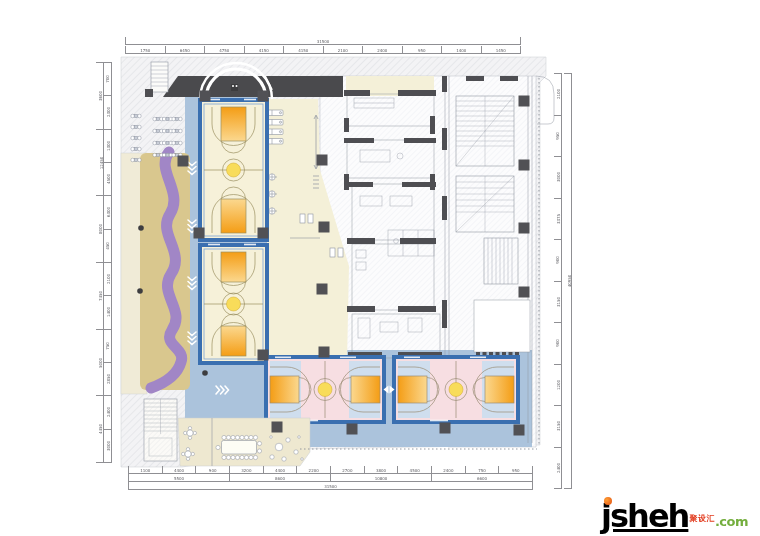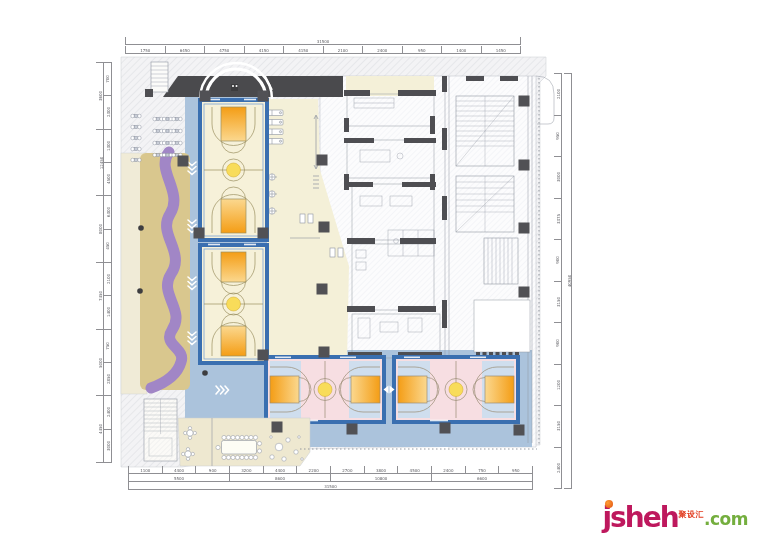--- a/index.html
+++ b/index.html
@@ -13,27 +13,27 @@
   .dim.h{border-right:0.6px solid #8f8f93;}
   .dim.h .seg span{position:absolute;bottom:0.5px;left:50%;transform:translateX(-50%);
      font-size:4px;line-height:4px;color:#5d5d62;white-space:nowrap;}
   .dim.v{flex-direction:column;width:7px;border-right:0.6px solid #8f8f93;}
   .dim.v .seg{flex:1;position:relative;border-top:0.6px solid #8f8f93;}
   .dim.v{border-bottom:0.6px solid #8f8f93;}
   .dim.v .seg span{position:absolute;top:50%;left:-0.5px;transform:translateY(-50%) rotate(-90deg);
      font-size:4px;line-height:4px;color:#5d5d62;white-space:nowrap;}
   
   .logo{position:absolute;right:12px;bottom:7px;display:flex;align-items:flex-end;}
-  .logo-brand{color:#be185d;font-weight:bold;font-size:28px;line-height:0.78;letter-spacing:-2px;
-     font-family:"DejaVu Sans","Liberation Sans",sans-serif;position:relative;}
+  .logo-brand{color:#000000;font-weight:bold;font-size:32px;line-height:0.78;letter-spacing:-2px;
+     font-family:"DejaVu Sans","Liberation Sans",sans-serif;position:relative;text-decoration:underline;}
   .logo-dot{position:absolute;left:3px;top:-7px;width:8px;height:8px;border-radius:50%;
      background:radial-gradient(circle at 35% 35%, #ff9e33, #e04f12);}
   .logo-side{display:flex;flex-direction:row;line-height:1;margin-left:1px;margin-bottom:1px;}
   .logo-cn{color:#e23b1e;font-size:8px;font-weight:bold;letter-spacing:0.5px;}
-  .logo-com{color:#74ae3e;font-size:17px;font-weight:bold;letter-spacing:-0.5px;}
+  .logo-com{color:#74ae3e;font-size:13px;font-weight:bold;letter-spacing:-0.5px;}
 </style>
 </head>
 <body>
 
 <div class="sheet">
 
 <svg width="760" height="536" viewBox="0 0 760 536">
   <defs>
     <pattern id="hatchSite" width="5" height="5" patternUnits="userSpaceOnUse" patternTransform="rotate(45)">
       <rect width="5" height="5" fill="#f3f3f5"></rect>

